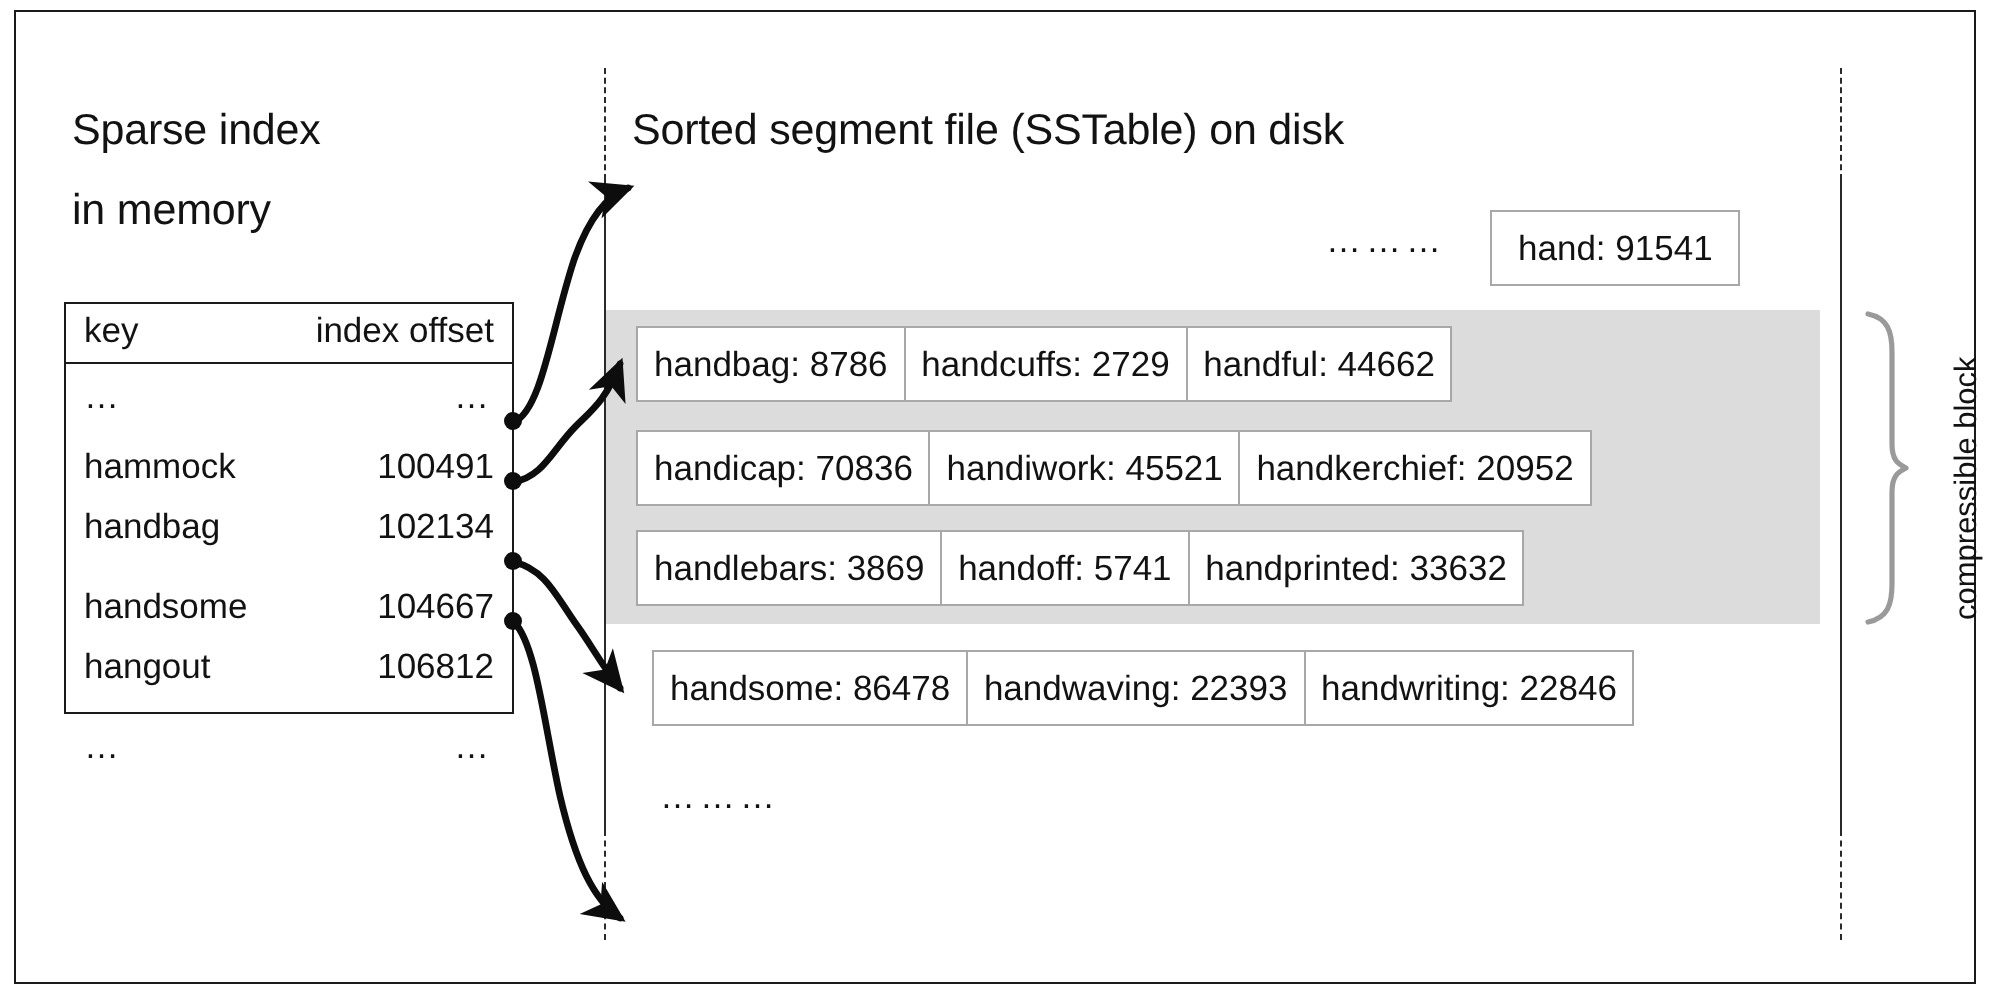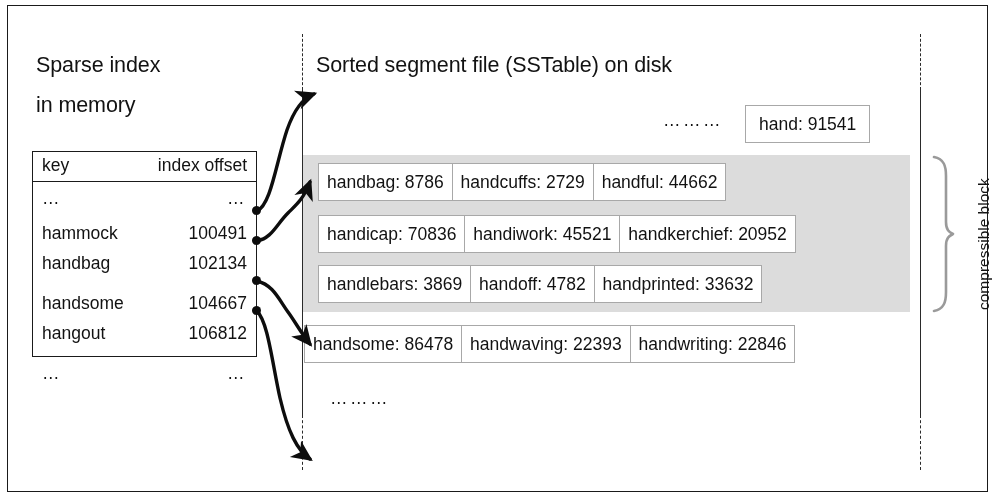--- a/index.html
+++ b/index.html
@@ -272,25 +272,25 @@
   </div>
 
   <div class="cell-row" style="left:318px; top:215px;">
     <div class="cell">handicap: 70836</div>
     <div class="cell">handiwork: 45521</div>
     <div class="cell">handkerchief: 20952</div>
   </div>
 
   <div class="cell-row" style="left:318px; top:265px;">
     <div class="cell">handlebars: 3869</div>
-    <div class="cell">handoff: 4782</div>
+    <div class="cell">handoff: 5741</div>
     <div class="cell">handprinted: 33632</div>
   </div>
 
-  <div class="cell-row" style="left:304px; top:325px;justify-content:space-between;">
+  <div class="cell-row" style="left:326px; top:325px;justify-content:space-between;">
     <div class="cell">handsome: 86478</div>
     <div class="cell">handwaving: 22393</div>
     <div class="cell">handwriting: 22846</div>
   </div>
 
   <div class="ellipsis-mark" style="left:330px; top:388px;">………</div>
 
   <div class="cb-label" style="left:975px; top:310px;">compressible block</div>
 
   <svg id="overlay" viewBox="0 0 1000 502">

